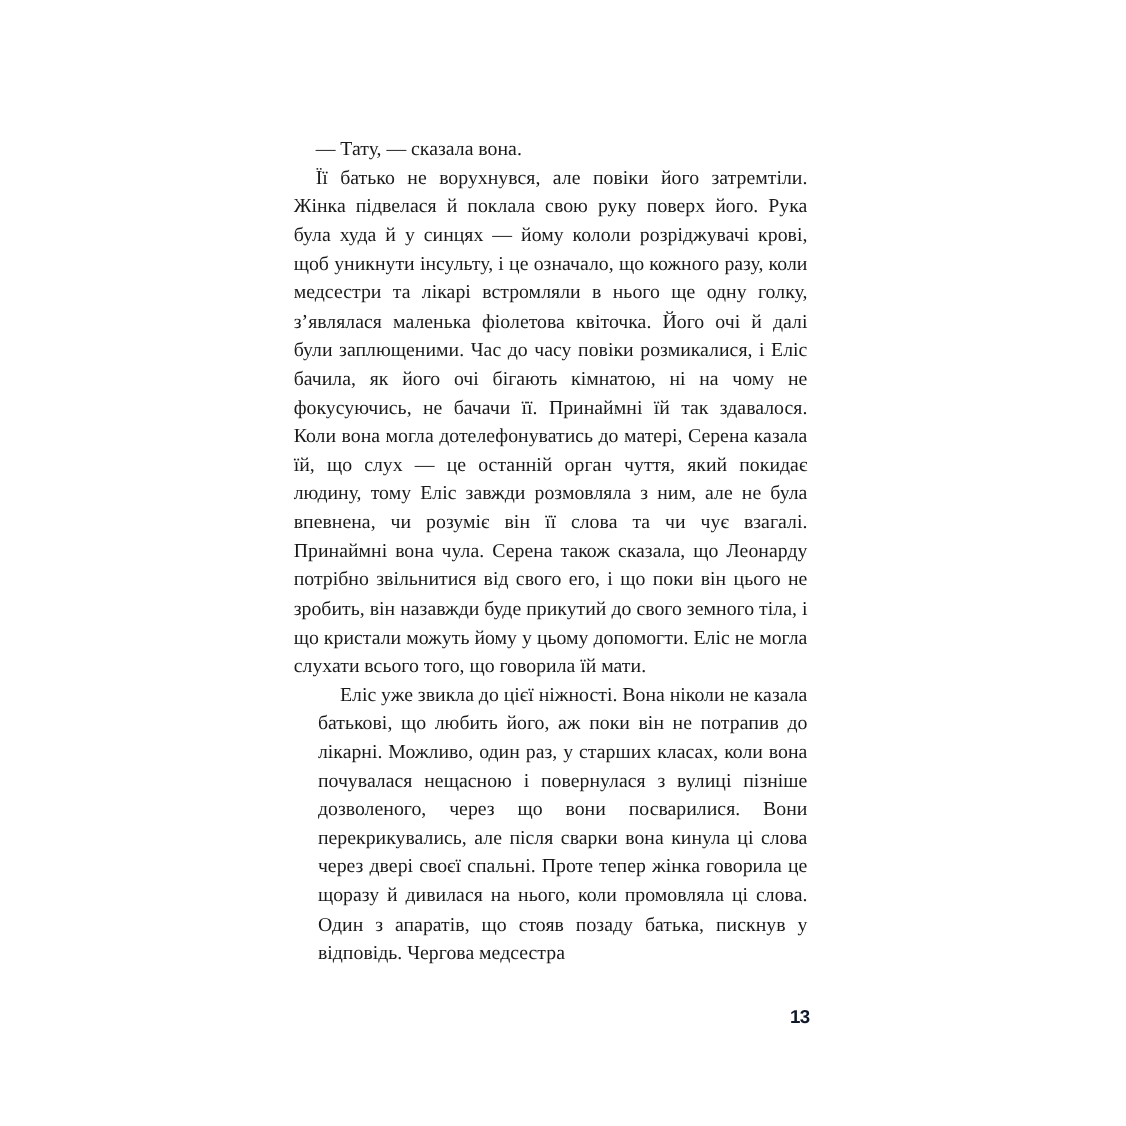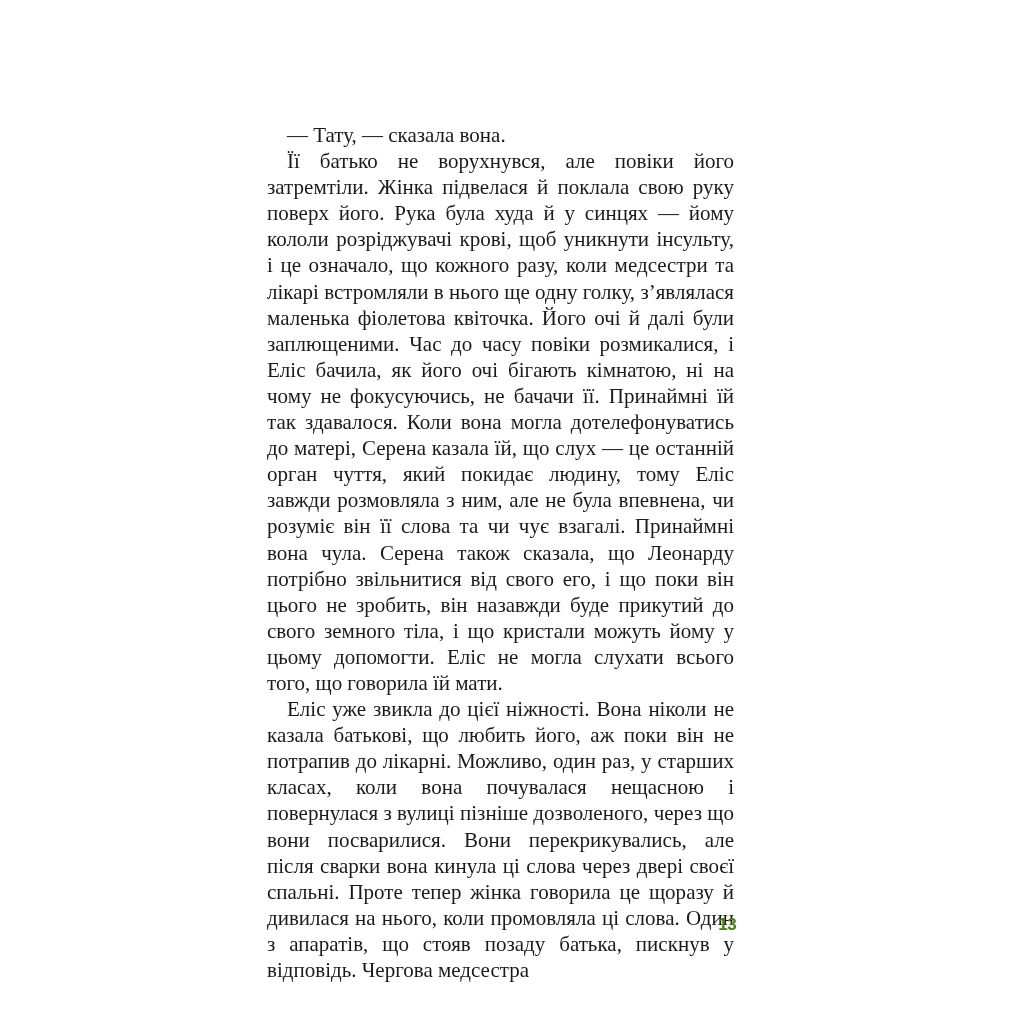--- a/index.html
+++ b/index.html
@@ -31,43 +31,44 @@
     position: absolute;
     left: 267px;
     top: 122px;
     width: 467px;
   }
 
   .para {
     margin: 0;
     text-align: justify;
     text-justify: inter-word;
-    font-size: 21px;
+    font-size: 18px;
     line-height: 26.1px;
     text-indent: 20px;
     hyphens: manual;
     word-spacing: -0.1px;
     letter-spacing: 0.01px;
   }
 
   .para:last-of-type {
     text-align-last: left;
+    margin-left: 22px;
   }
 
   .folio {
     position: absolute;
     left: 706px;
     top: 915px;
     width: 30px;
     text-align: right;
     font-family: "Liberation Sans Narrow", "Liberation Sans", "DejaVu Sans", sans-serif;
     font-weight: bold;
     font-size: 17px;
     letter-spacing: -0.6px;
-    color: #4d7c0f;
+    color: #0f172a;
   }
 </style>
 </head>
 <body>
 
 <div class="page">
 
   <div class="text-block">
     <p class="para">— Тату, — сказала вона.</p>
     <p class="para">Її батько не ворухнувся, але повіки його затремтіли. Жінка підвелася й поклала свою руку поверх його. Рука була худа й у синцях — йому кололи розріджувачі крові, щоб уникнути інсульту, і це означало, що кожного разу, коли медсестри та лікарі встромляли в нього ще одну голку, з’являлася маленька фіолетова квіточка. Його очі й далі були заплющеними. Час до часу повіки розмикалися, і Еліс бачила, як його очі бігають кімнатою, ні на чому не фокусуючись, не бачачи її. Принаймні їй так здавалося. Коли вона могла дотелефонуватись до матері, Серена казала їй, що слух — це останній орган чуття, який покидає людину, тому Еліс завжди розмовляла з ним, але не була впевнена, чи розуміє він її слова та чи чує взагалі. Принаймні вона чула. Серена також сказала, що Леонарду потрібно звільнитися від свого его, і що поки він цього не зробить, він назавжди буде прикутий до свого земного тіла, і що кристали можуть йому у цьому допомогти. Еліс не могла слухати всього того, що говорила їй мати.</p>

